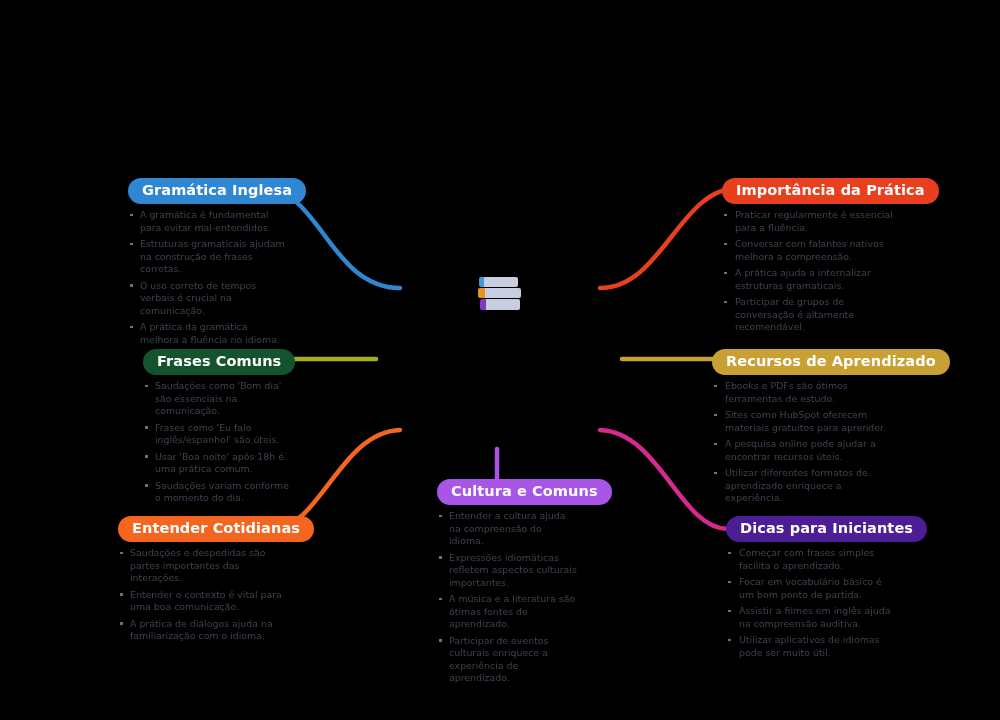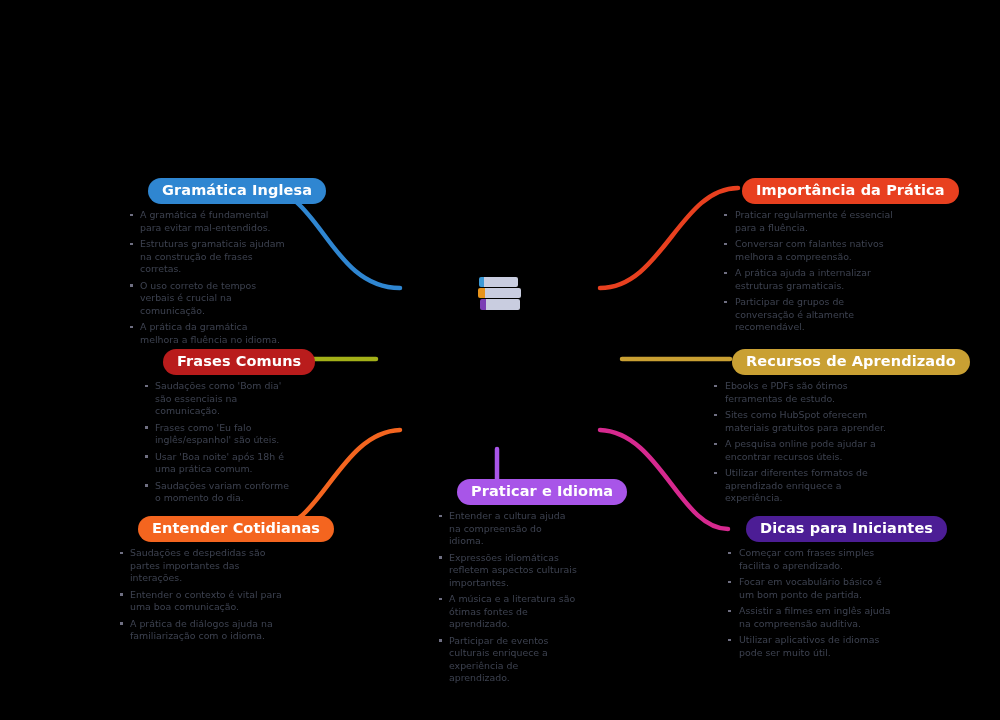--- a/index.html
+++ b/index.html
@@ -14,21 +14,20 @@
   .pill{
     display:inline-block;
     border-radius:999px;
     padding:5px 14px 6px 14px;
     font-size:14.5px;
     font-weight:bold;
     color:#ffffff;
     letter-spacing:.1px;
     white-space:nowrap;
     line-height:1.05;
-    margin-left:20px;
   }
   .bullets{
     margin:5px 0 0 0;
     padding:0;
     list-style:none;
   }
   .bullets li{
     position:relative;
     padding-left:12px;
     margin-bottom:4px;
@@ -92,21 +91,21 @@
     <span class="pill" style="background:#2f86d1;">Gramática Inglesa</span>
     <ul class="bullets">
       <li>A gramática é fundamental para evitar mal-entendidos.</li>
       <li>Estruturas gramaticais ajudam na construção de frases corretas.</li>
       <li>O uso correto de tempos verbais é crucial na comunicação.</li>
       <li>A prática da gramática melhora a fluência no idioma.</li>
     </ul>
   </div>
 
   <div class="node n-left" id="n-frases">
-    <span class="pill" style="background:#b91c1c;">Frases Comuns</span>
+    <span class="pill" style="background:#14532d;">Frases Comuns</span>
     <ul class="bullets">
       <li>Saudações como 'Bom dia' são essenciais na comunicação.</li>
       <li>Frases como 'Eu falo inglês/espanhol' são úteis.</li>
       <li>Usar 'Boa noite' após 18h é uma prática comum.</li>
       <li>Saudações variam conforme o momento do dia.</li>
     </ul>
   </div>
 
   <div class="node n-left" id="n-conversas">
     <span class="pill" style="background:#f4651f;">Entender Cotidianas</span>
@@ -141,21 +140,21 @@
     <span class="pill" style="background:#4c1d95;">Dicas para Iniciantes</span>
     <ul class="bullets">
       <li>Começar com frases simples facilita o aprendizado.</li>
       <li>Focar em vocabulário básico é um bom ponto de partida.</li>
       <li>Assistir a filmes em inglês ajuda na compreensão auditiva.</li>
       <li>Utilizar aplicativos de idiomas pode ser muito útil.</li>
     </ul>
   </div>
 
   <div class="node n-bottom" id="n-cultura">
-    <span class="pill" style="background:#a855e8;">Praticar e Idioma</span>
+    <span class="pill" style="background:#a855e8;">Cultura e Comuns</span>
     <ul class="bullets">
       <li>Entender a cultura ajuda na compreensão do idioma.</li>
       <li>Expressões idiomáticas refletem aspectos culturais importantes.</li>
       <li>A música e a literatura são ótimas fontes de aprendizado.</li>
       <li>Participar de eventos culturais enriquece a experiência de aprendizado.</li>
     </ul>
   </div>
 
 </div>
 

